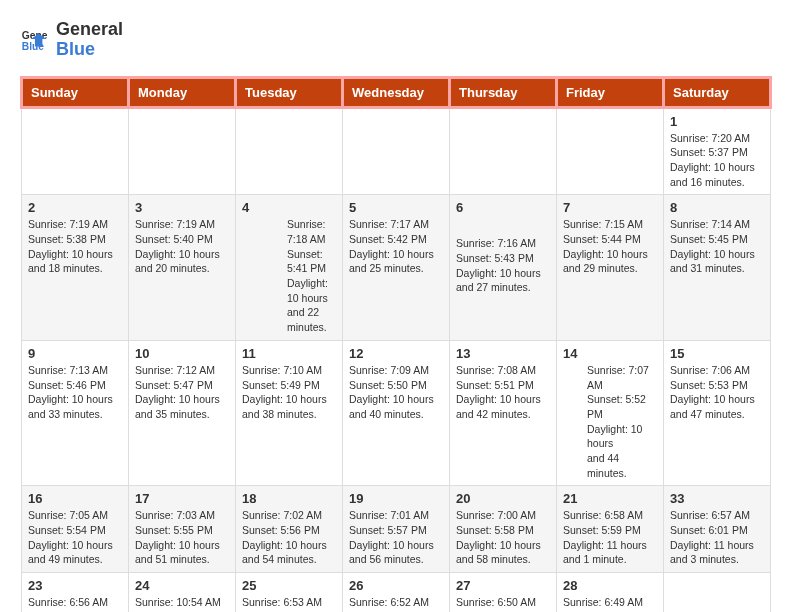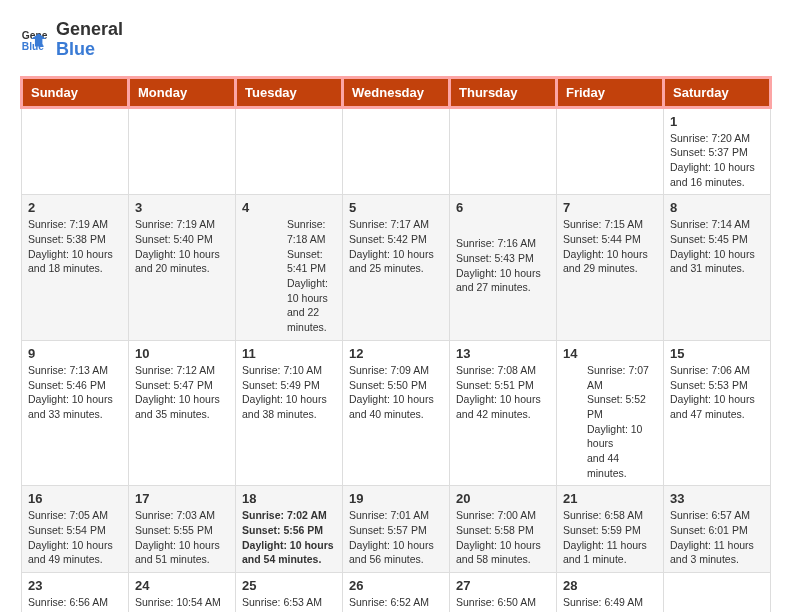--- a/index.html
+++ b/index.html
@@ -236,21 +236,21 @@
         </td>
         <td>
           <span class="day-num">17</span>
           <div class="day-info" style="white-space: pre-line;">Sunrise: 7:03 AM
 Sunset: 5:55 PM
 Daylight: 10 hours
 and 51 minutes.</div>
         </td>
         <td>
           <span class="day-num">18</span>
-          <div class="day-info" style="white-space: pre-line; font-weight: bold;">Sunrise: 7:02 AM
+          <div class="day-info" style="white-space: pre-line;">Sunrise: 7:02 AM
 Sunset: 5:56 PM
 Daylight: 10 hours
 and 54 minutes.</div>
         </td>
         <td>
           <span class="day-num">19</span>
           <div class="day-info" style="white-space: pre-line;">Sunrise: 7:01 AM
 Sunset: 5:57 PM
 Daylight: 10 hours
 and 56 minutes.</div>

